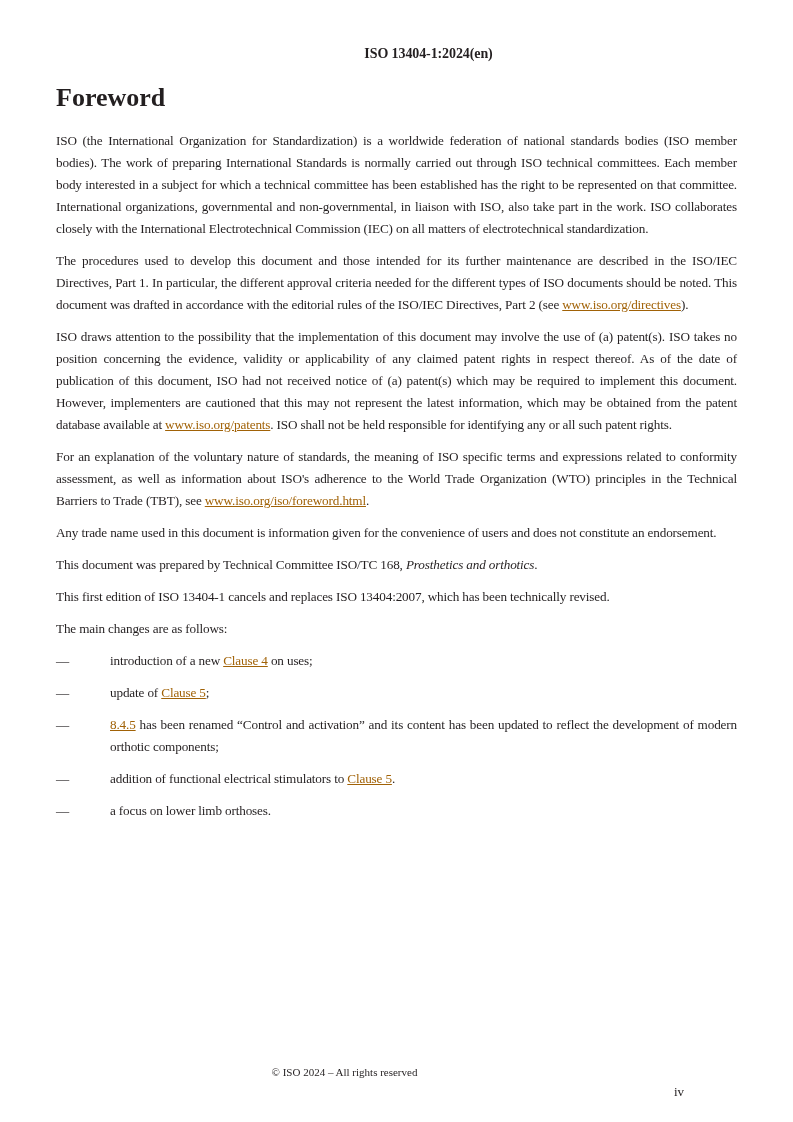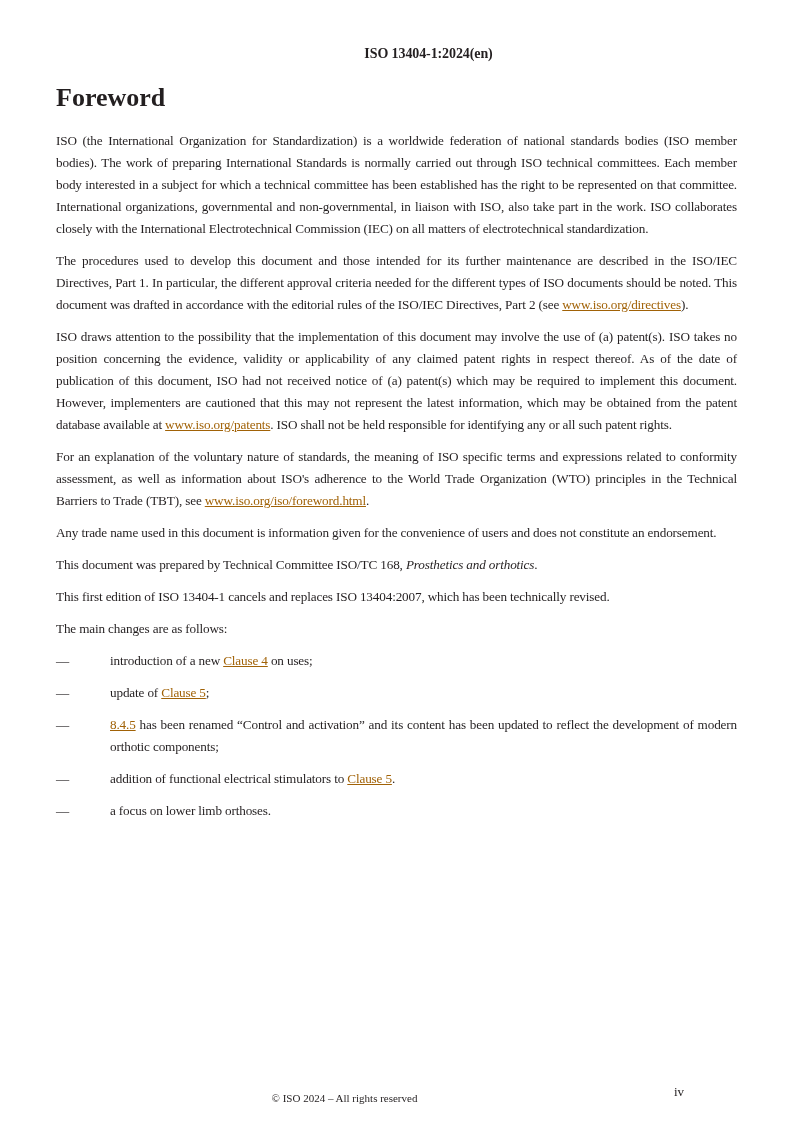--- a/index.html
+++ b/index.html
@@ -8,21 +8,21 @@
   .doc-id { position: absolute; top: 46px; left: 0; width: 793px; text-align: center;
             font-weight: bold; font-size: 14px; letter-spacing: -0.1px; padding-left: 32px; }
   .title { position: absolute; top: 83px; left: 56px; font-weight: bold; font-size: 26px; margin: 0; }
   .content { position: absolute; top: 130px; left: 56px; width: 681px;
              font-size: 13.2px; line-height: 22px; letter-spacing: -0.15px; }
   .content p { margin: 0 0 10px 0; text-align: justify; }
   a.link { color: #a16207; text-decoration: underline; }
   .list { margin: 0; padding: 0; list-style: none; }
   .list li { position: relative; padding-left: 54px; margin: 0 0 10px 0; text-align: justify; }
   .list .dash { position: absolute; left: 0; top: 0; width: 20px; }
-  .footer { position: absolute; top: 1066px; left: 0; width: 689px; text-align: center; font-size: 11px; margin-top: 26px; }
+  .footer { position: absolute; top: 1066px; left: 0; width: 689px; text-align: center; font-size: 11px; }
   .page-num { position: absolute; top: 1084px; left: 0; width: 684px; text-align: right; font-size: 13px; }
 </style>
 </head>
 <body>
 
 <div class="doc-id">ISO 13404-1:2024(en)</div>
 <h1 class="title">Foreword</h1>
 
 <div class="content">
   <p>ISO (the International Organization for Standardization) is a worldwide federation of national standards bodies (ISO member bodies). The work of preparing International Standards is normally carried out through ISO technical committees. Each member body interested in a subject for which a technical committee has been established has the right to be represented on that committee. International organizations, governmental and non-governmental, in liaison with ISO, also take part in the work. ISO collaborates closely with the International Electrotechnical Commission (IEC) on all matters of electrotechnical standardization.</p>

